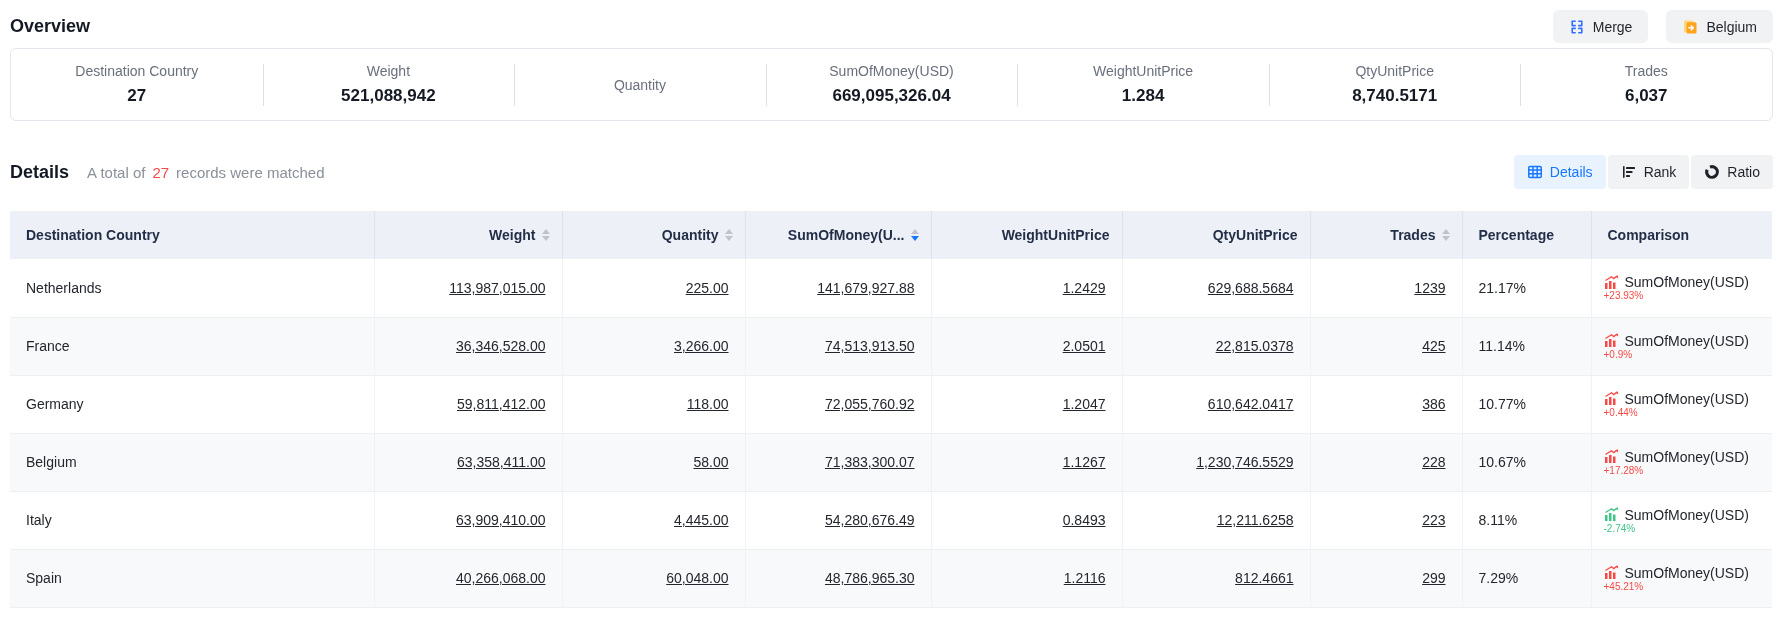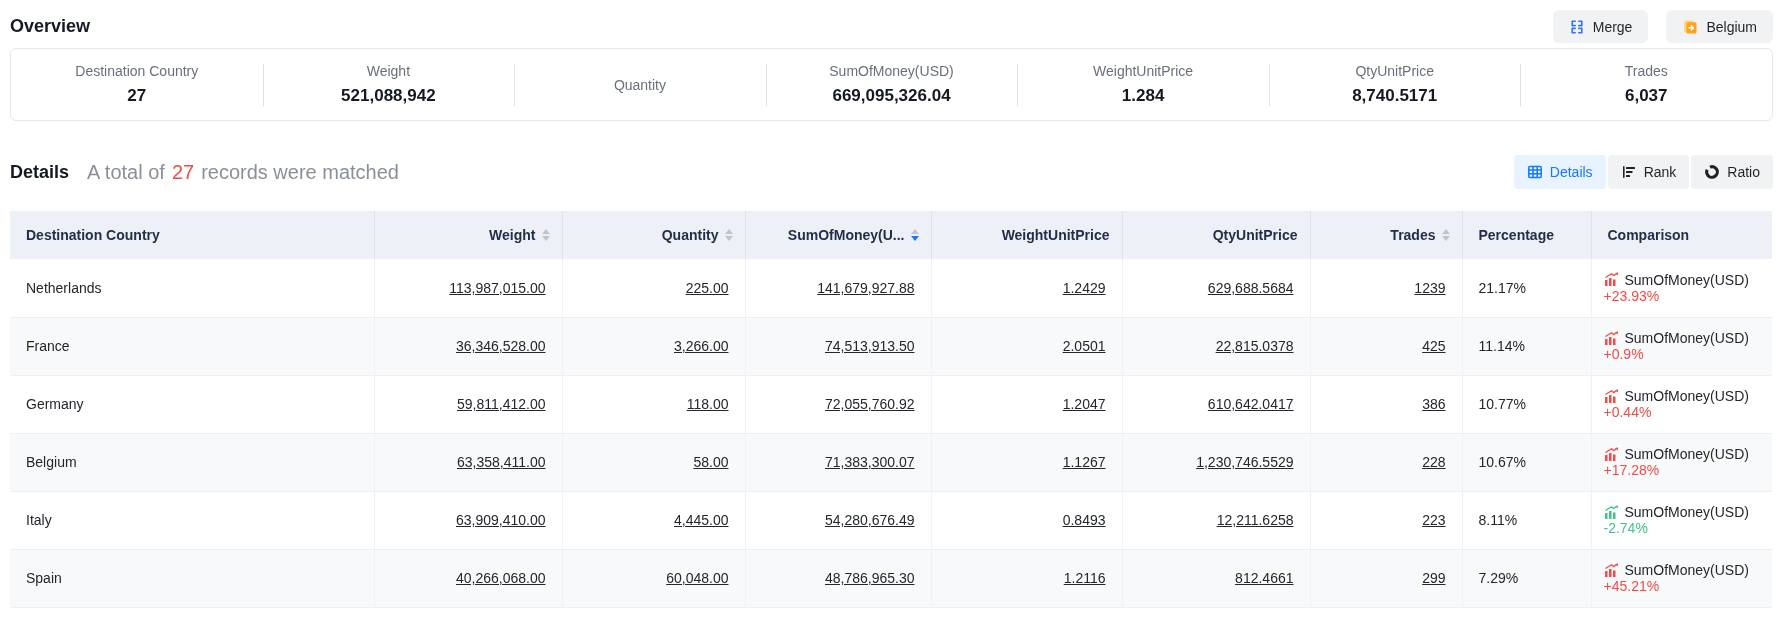--- a/index.html
+++ b/index.html
@@ -20,21 +20,21 @@
                 display:flex; align-items:center; }
   .stat-item { flex:1; text-align:center; position:relative; }
   .stat-item + .stat-item::before { content:""; position:absolute; left:0; top:50%; transform:translateY(-50%);
                 width:1px; height:42px; background:#dde0e6; }
   .stat-label { font-size:14px; color:#696f7c; }
   .stat-value { margin-top:7px; font-size:17px; font-weight:bold; color:#141923; }
 
   
   .details-bar { margin-top:34px; display:flex; align-items:center; height:34px; }
   .details-title { font-size:18px; font-weight:bold; color:#141923; }
-  .match-text { margin-left:18px; font-size:20px; color:#8a9099; }
+  .match-text { margin-left:18px; font-size:15px; color:#8a9099; }
   .match-count { color:#f54a45; margin:0 7px; }
   .view-tabs { margin-left:auto; display:flex; gap:2px; }
   .tab-btn { display:inline-flex; align-items:center; gap:7px; height:34px; padding:0 13px; font-size:14px;
              background:#f1f2f4; border:none; color:#1f2329; border-radius:4px; cursor:pointer; }
   .tab-btn.active { background:#e8f3ff; color:#1677ff; }
 
   
   table { margin-top:22px; border-collapse:collapse; table-layout:fixed; width:1762px; }
   col.w1{width:364px} col.w2{width:188px} col.w3{width:183px} col.w4{width:186px} col.w5{width:191px}
   col.w6{width:188px} col.w7{width:152px} col.w8{width:129px} col.w9{width:181px}
@@ -54,21 +54,21 @@
              border-bottom:1px solid #edeff2; border-right:1px solid #f1f2f5; overflow:hidden; white-space:nowrap; }
   tbody td:last-child { border-right:none; }
   tbody tr:nth-child(even) { background:#f8f9fb; }
   td.c-left  { text-align:left;  padding-left:16px; }
   td.c-right { text-align:right; padding-right:16px;text-decoration:underline; }
   td.c-comp  { padding-left:12px; }
   .comp-line1 { display:flex; align-items:center; gap:6px; }
   .comp-icon { display:inline-flex; color:#f54a45; }
   .comp-icon.down { color:#3fc585; }
   .comp-metric { font-size:14px; color:#23262d; }
-  .comp-change { font-size:14px; }
+  .comp-change { font-size:10px; }
   .comp-change.up { color:#f54a45; }
   .comp-change.down { color:#3fc585; }
 </style>
 </head>
 <body>
 
 <div class="page">
 
   <div class="topbar">
     <div class="page-title">Overview</div>

